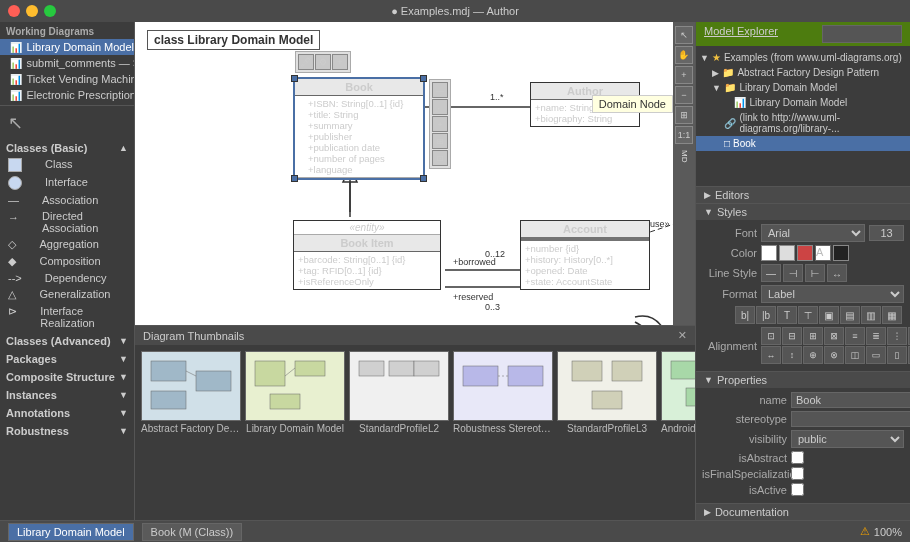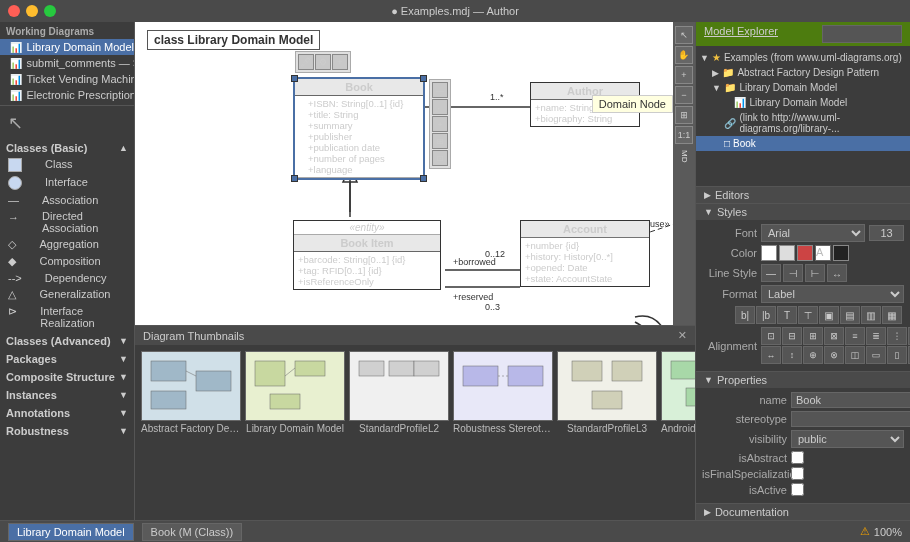--- a/index.html
+++ b/index.html
@@ -293,21 +293,21 @@
           <div style="padding:1px 4px; text-align:center; font-size:10px; font-style:italic; border-bottom:1px solid #aaa;">«entity»</div>
           <div style="background:#e8e8e8; padding:2px 4px; text-align:center; border-bottom:1px solid #666; font-size:11px; font-weight:bold;">Book Item</div>
           <div style="padding:2px 4px; font-size:9.5px;">
             <div>+barcode: String[0..1] {id}</div>
             <div>+tag: RFID[0..1] {id}</div>
             <div>+isReferenceOnly</div>
           </div>
         </div>
 
         <div style="position:absolute; left:385px; top:198px; width:130px; border:1.5px solid #333; background:white;">
-          <div style="background:#e8e8e8; padding:2px 4px; text-align:center; border-bottom:1px solid #737373; font-size:11px; font-weight:bold;">Account</div>
+          <div style="background:#e8e8e8; padding:2px 4px; text-align:center; border-bottom:4px solid #737373; font-size:11px; font-weight:bold;">Account</div>
           <div style="padding:2px 4px; font-size:9.5px;">
             <div>+number {id}</div>
             <div>+history: History[0..*]</div>
             <div>+opened: Date</div>
             <div>+state: AccountState</div>
           </div>
         </div>
 
         <div style="position:absolute; left:540px; top:265px; width:90px; height:70px; border:1px solid #aaa; background:#f5f5f5; overflow:hidden;">
           <div style="font-size:8px; color:#888; padding:2px;">ref diagram</div>

